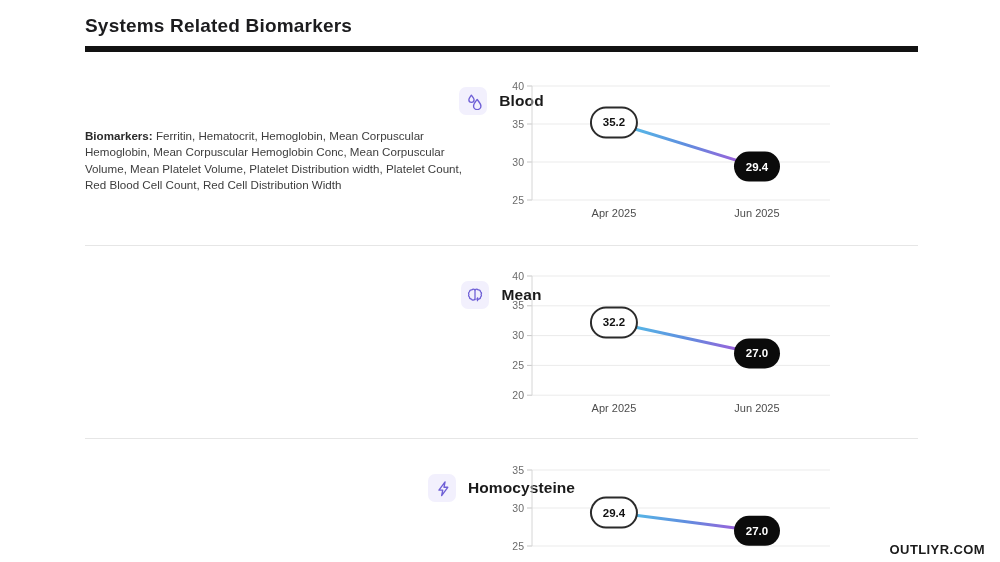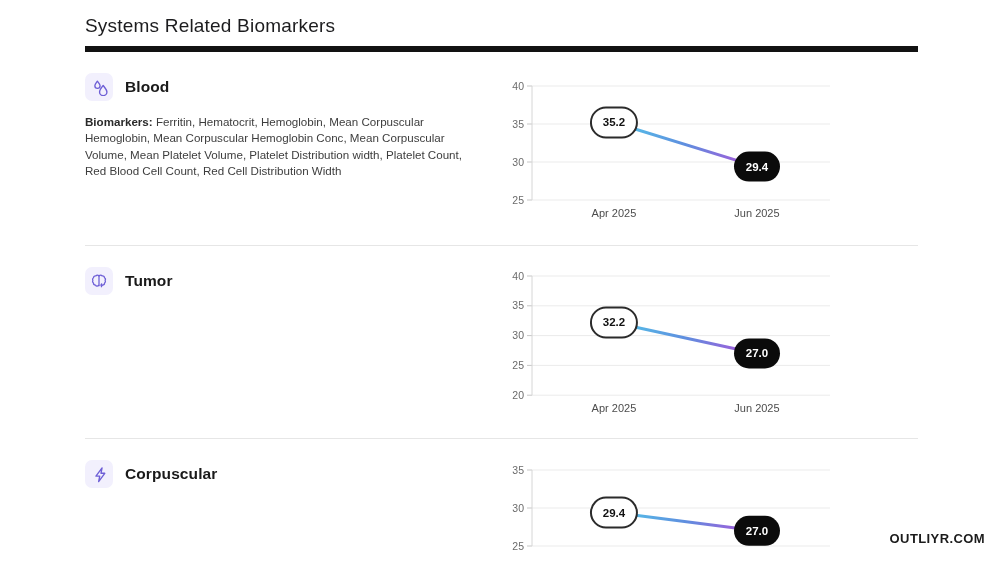--- a/index.html
+++ b/index.html
@@ -3,46 +3,46 @@
 <meta charset="utf-8">
 <style>
   html,body{margin:0;padding:0;}
   body{
     width:1000px;height:562px;overflow:hidden;background:#ffffff;
     font-family:"Liberation Sans",sans-serif;position:relative;
   }
   .page{position:relative;width:1000px;height:562px;}
   .content{position:absolute;left:85px;top:0;width:833px;}
   .page-title{
-    font-size:19px;font-weight:400;color:#1c1c1e;margin:15px 0 0 0;
+    font-size:19px;font-weight:700;color:#1c1c1e;margin:15px 0 0 0;
     letter-spacing:.2px;
   }
   .title-rule{height:6px;background:#121212;margin-top:9px;}
   .section{position:relative;}
   .section+.section{border-top:1px solid #e6e6e6;}
   .sec-blood{height:193px;}
   .sec-brain{height:192px;}
   .sec-inflammation{height:200px;}
-  .sec-head{display:flex;align-items:center;gap:12px;padding-top:21px;}
+  .sec-head{display:flex;align-items:center;gap:12px;padding-top:35px;justify-content:center;}
   .icon-box{
     width:28px;height:28px;border-radius:7px;background:#f2f0fd;
     display:flex;align-items:center;justify-content:center;flex:0 0 auto;
   }
   .icon-box svg{display:block;}
   .sec-title{font-size:15.5px;font-weight:700;color:#1a1a1a;margin:0;letter-spacing:.1px;}
   .biomarkers{
     margin:13px 16px 0 0;width:398px;font-size:11.6px;line-height:16.4px;color:#3d3d3d;
   }
   .biomarkers b{color:#2a2a2a;font-weight:700;}
   .chart-block{position:absolute;left:415px;width:330px;}
   .sec-blood .chart-block{top:26px;}
   .sec-brain .chart-block{top:22px;}
   .sec-inflammation .chart-block{top:23px;}
   .watermark{
-    position:absolute;right:15px;bottom:16px;font-size:13px;font-weight:600;
+    position:absolute;right:15px;bottom:5px;font-size:13px;font-weight:600;
     letter-spacing:.4px;color:#1b1b1b;
   }
 </style>
 </head>
 <body>
 
 <div class="page">
   <div class="content">
     <h1 class="page-title">Systems Related Biomarkers</h1>
     <div class="title-rule"></div>
@@ -92,21 +92,21 @@
     <div class="section sec-brain">
       <div class="sec-head">
         <div class="icon-box">
           <svg width="18" height="18" viewBox="0 0 20 20" fill="none" stroke="#6e5fd6" stroke-width="1.4" stroke-linecap="round" stroke-linejoin="round">
             <path d="M9.8 4.2c-1-.9-2.5-.8-3.4.2-1.3-.2-2.4.7-2.5 2-1 .6-1.3 1.9-.7 2.9-.6 1-.3 2.3.6 3 0 1.3 1 2.3 2.3 2.3.5.9 1.6 1.2 2.5.8l1.2-.6"></path>
             <path d="M10.2 4.2c1-.9 2.5-.8 3.4.2 1.3-.2 2.4.7 2.5 2 1 .6 1.3 1.9.7 2.9.6 1 .3 2.3-.6 3 0 1.3-1 2.3-2.3 2.3"></path>
             <path d="M10 3.8v11.4"></path>
             <path d="M12.9 13.1l-.9 1.6h1.5l-.9 1.7"></path>
           </svg>
         </div>
-        <h2 class="sec-title">Tumor</h2>
+        <h2 class="sec-title">Mean</h2>
       </div>
       <div class="chart-block"><svg width="330" height="151" viewBox="0 0 330 151" xmlns="http://www.w3.org/2000/svg" font-family="Liberation Sans, sans-serif">
             <defs>
               <linearGradient id="lg1" gradientUnits="userSpaceOnUse" x1="113.95" y1="54.487999999999985" x2="256.99" y2="85.48">
                 <stop offset="0" stop-color="#52c7e9"></stop>
                 <stop offset="0.5" stop-color="#5f8edf"></stop>
                 <stop offset="1" stop-color="#b050d8"></stop>
               </linearGradient>
             </defs>
             <line x1="32" y1="8" x2="330" y2="8" stroke="#ebebeb" stroke-width="1"></line>
@@ -135,21 +135,21 @@
           </svg></div>
     </div>
 
     <div class="section sec-inflammation">
       <div class="sec-head">
         <div class="icon-box">
           <svg width="18" height="18" viewBox="0 0 20 20" fill="none" stroke="#6e5fd6" stroke-width="1.5" stroke-linecap="round" stroke-linejoin="round">
             <path d="M13.4 3.2 6.6 12.4h4.2l-1.2 6 6.8-9.2h-4.2l1.2-6Z"></path>
           </svg>
         </div>
-        <h2 class="sec-title">Corpuscular</h2>
+        <h2 class="sec-title">Homocysteine</h2>
       </div>
       <div class="chart-block"><svg width="330" height="145" viewBox="0 0 330 145" xmlns="http://www.w3.org/2000/svg" font-family="Liberation Sans, sans-serif">
             <defs>
               <linearGradient id="lg2" gradientUnits="userSpaceOnUse" x1="113.95" y1="50.56000000000001" x2="256.99" y2="68.8">
                 <stop offset="0" stop-color="#52c7e9"></stop>
                 <stop offset="0.5" stop-color="#5f8edf"></stop>
                 <stop offset="1" stop-color="#b050d8"></stop>
               </linearGradient>
             </defs>
             <line x1="32" y1="8" x2="330" y2="8" stroke="#ebebeb" stroke-width="1"></line>

